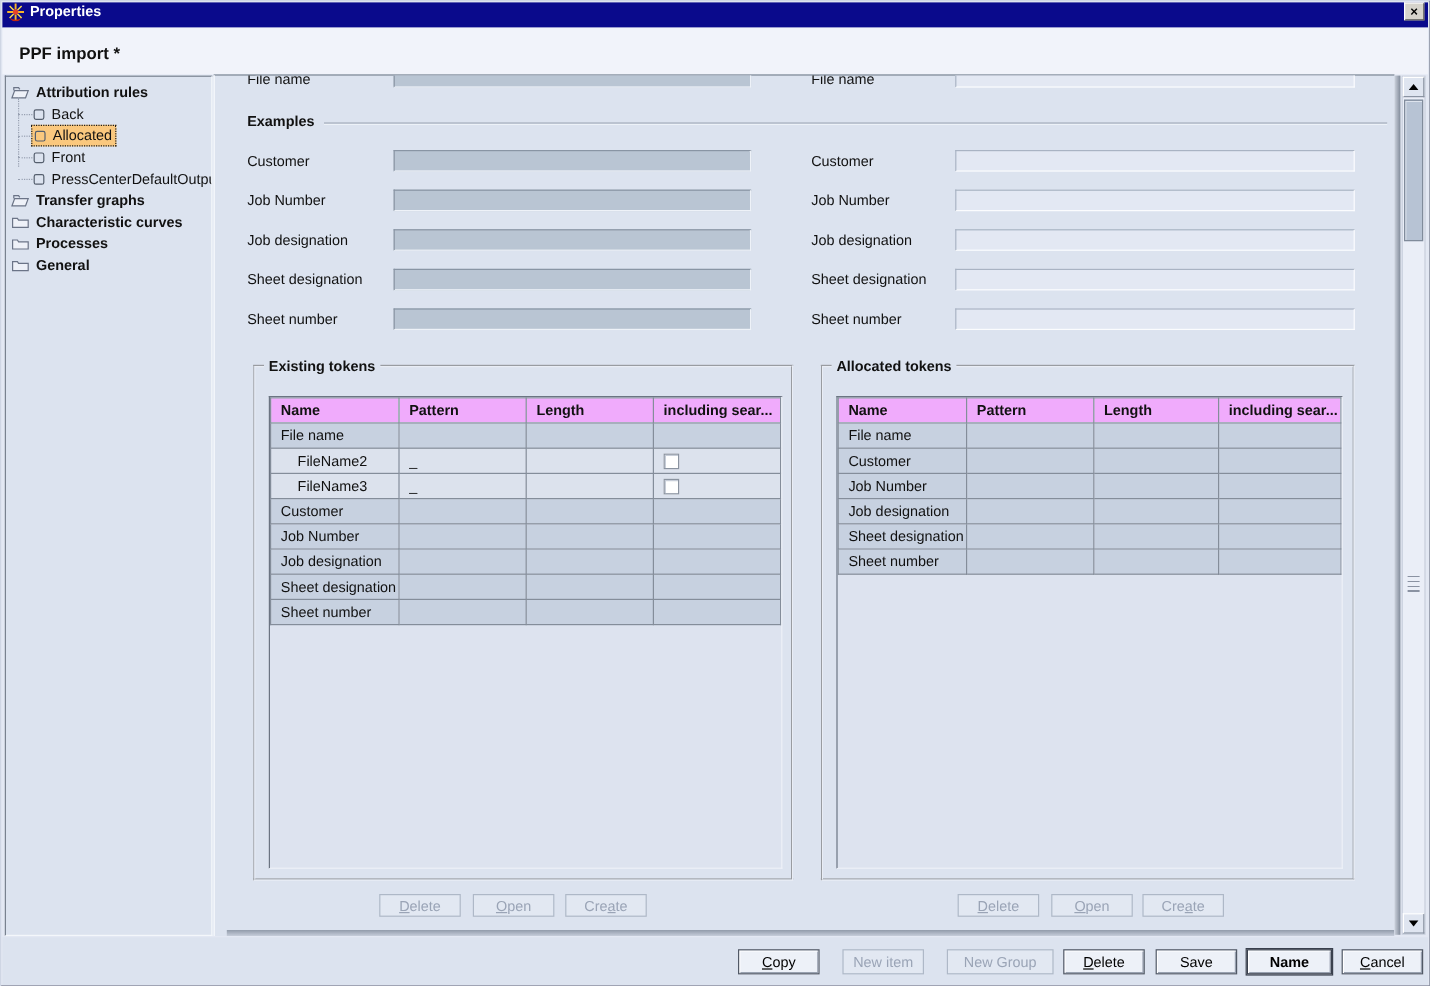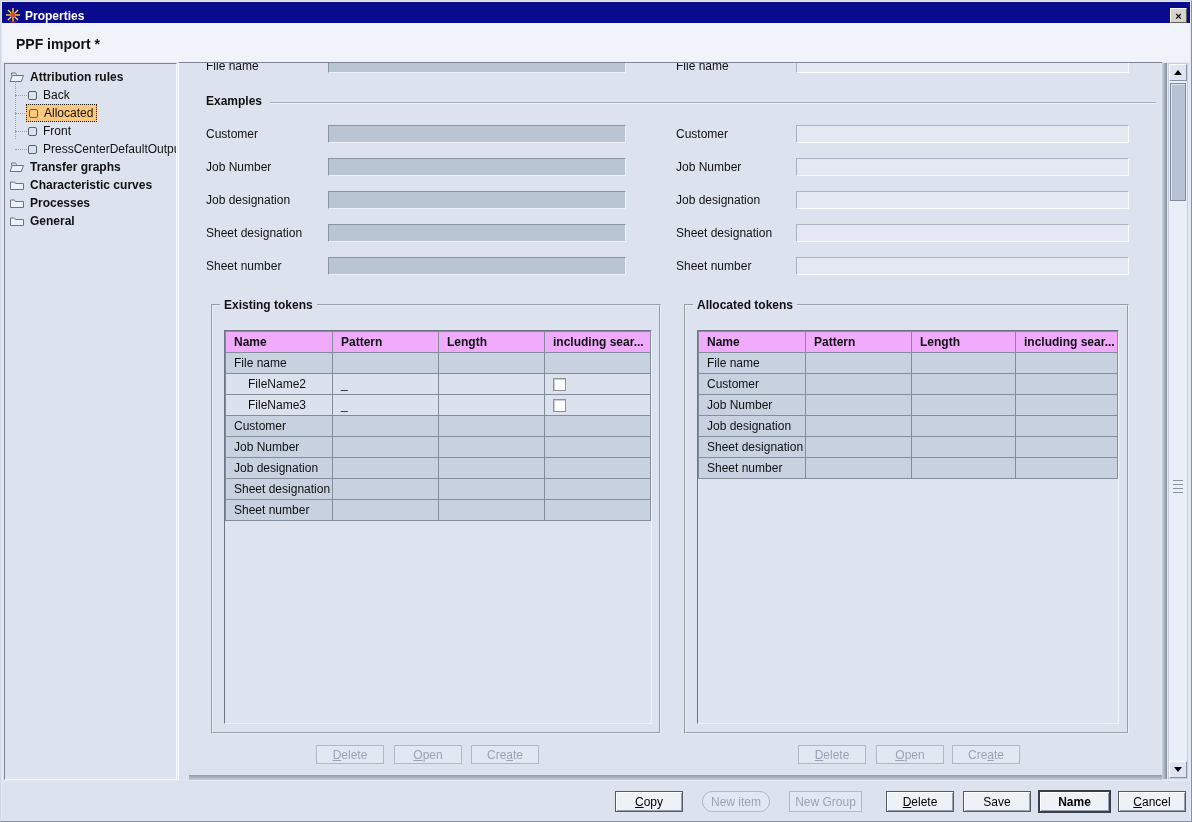--- a/index.html
+++ b/index.html
@@ -4,21 +4,21 @@
 <style>
   * { margin:0; padding:0; box-sizing:border-box; }
   html,body { width:1192px; height:822px; }
   body { font-family:"Liberation Sans", sans-serif; font-size:12px; color:#111; background:#9aa2b0; }
 
   #window { position:relative; width:1192px; height:822px; background:#e3e8f3;
             border:1px solid #8a90a0; border-top-color:#cfd6e4; border-left-color:#cfd6e4; overflow:hidden; }
 
   
   .titlebar { position:absolute; left:1px; top:1px; right:1px; height:21px; background:#0a0a8c;
-              display:flex; align-items:flex-end; padding:0 3px; }
+              display:flex; align-items:flex-start; padding:0 3px; }
   .titlebar .title { color:#fff; font-weight:bold; font-size:12px; margin-left:4px; }
   .app-icon { width:16px; height:16px; }
   .closebtn { margin-left:auto; width:17px; height:15px; background:#d6d3cc;
               border:1px solid; border-color:#ffffff #5d5d5d #5d5d5d #ffffff;
               font:bold 11px "Liberation Sans",sans-serif; line-height:12px; color:#000;
               display:flex; align-items:center; justify-content:center; cursor:default; }
 
   
   .header { position:absolute; left:1px; top:22px; right:1px; height:39px; background:#f1f3fa; }
   .pagetitle { position:absolute; left:14px; top:13px; font-size:14px; font-weight:bold; }
@@ -394,26 +394,26 @@
         <span class="arrow-down"></span>
       </div>
   </div>
 
   <div class="footer">
     <div class="btn" style="left:613px; width:68px;">
       <span></span>
         <u>C</u>
         <span>opy</span>
     </div>
-    <div class="btn disabled" style="left:700px; width:68px;border-radius:10px;">
+    <div class="btn disabled" style="left:700px; width:68px;">
       <span>New item</span>
         <u></u>
         <span></span>
     </div>
-    <div class="btn disabled" style="left:787px; width:73px;">
+    <div class="btn disabled" style="left:787px; width:89px;">
       <span>New Group</span>
         <u></u>
         <span></span>
     </div>
     <div class="btn" style="left:884px; width:68px;">
       <span></span>
         <u>D</u>
         <span>elete</span>
     </div>
     <div class="btn" style="left:961px; width:68px;">

